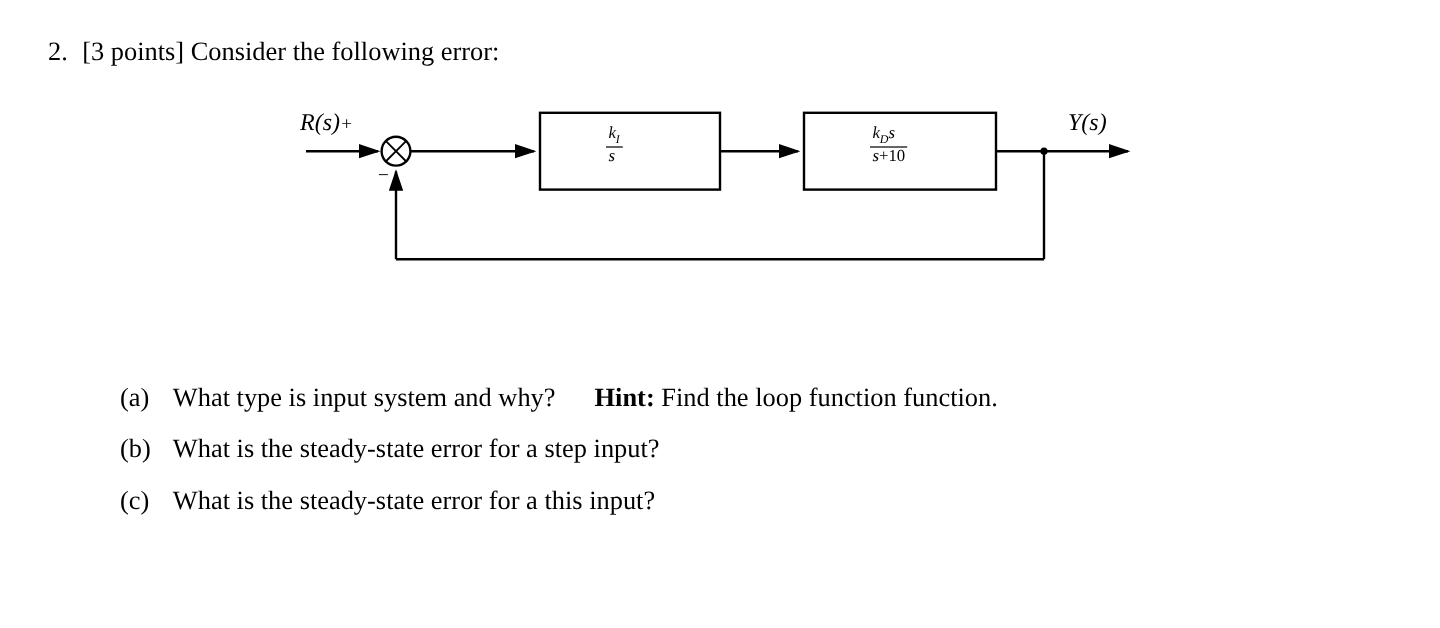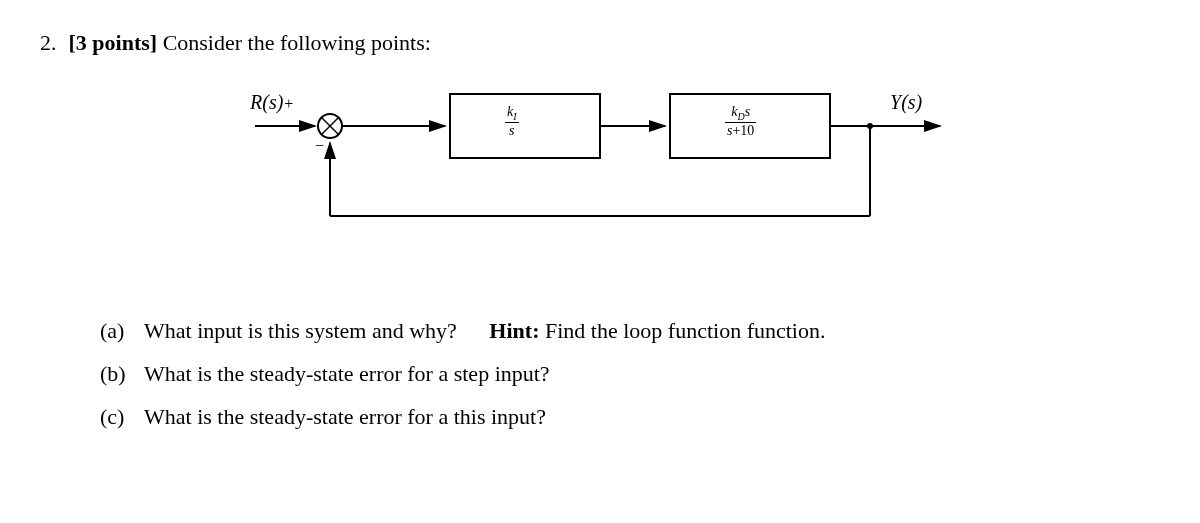--- a/index.html
+++ b/index.html
@@ -18,21 +18,21 @@
       align-items: baseline;
       gap: 12px;
       margin-bottom: 30px;
     }
     
     .problem-number {
       font-weight: normal;
     }
     
     .points {
-      font-weight: bold;
+      font-weight: normal;
     }
     
     .diagram-container {
       display: flex;
       justify-content: center;
       margin: 24px 0 50px 0;
     }
     
     .diagram-svg {
       width: 700px;
@@ -56,21 +56,20 @@
       min-width: 30px;
     }
     
     .bold {
       font-weight: bold;
       margin-left: 27px;
     }
     
     .frac {
       display: inline-block;
-      text-align: center;
       vertical-align: middle;
       font-size: 14px;
     }
     
     .frac-num {
       display: block;
       border-bottom: 1px solid #000;
       padding: 0 2px;
     }
     
@@ -84,21 +83,21 @@
       font-size: 20px;
     }
   </style>
 </head>
 <body>
 
 <div class="problem-header">
   <span class="problem-number">2.</span>
   <span>
     <span class="points">[3 points]</span>
-    <span>Consider the following points:</span>
+    <span>Consider the following error:</span>
   </span>
 </div>
 
 <div class="diagram-container">
   <svg class="diagram-svg" viewBox="0 0 700 180">
     <defs>
       <marker id="arrow" markerWidth="10" markerHeight="10" refX="8" refY="3" orient="auto" markerUnits="strokeWidth">
         <path d="M0,0 L0,6 L9,3 z" fill="#000"></path>
       </marker>
     </defs>
@@ -151,21 +150,21 @@
     <line x1="620" y1="130" x2="80" y2="130" stroke="#000" stroke-width="2"></line>
     <line x1="80" y1="130" x2="80" y2="57" stroke="#000" stroke-width="2" marker-end="url(#arrow)"></line>
 
   </svg>
 </div>
 
 <div class="subparts">
   <div class="subpart">
     <span class="subpart-label">(a)</span>
     <span>
-      <span>What input is this system and why? </span>
+      <span>What type is input system and why? </span>
       <span class="bold">Hint:</span>
       <span> Find the loop function function.</span>
     </span>
   </div>
   <div class="subpart">
     <span class="subpart-label">(b)</span>
     <span>What is the steady-state error for a step input?</span>
   </div>
   <div class="subpart">
     <span class="subpart-label">(c)</span>

